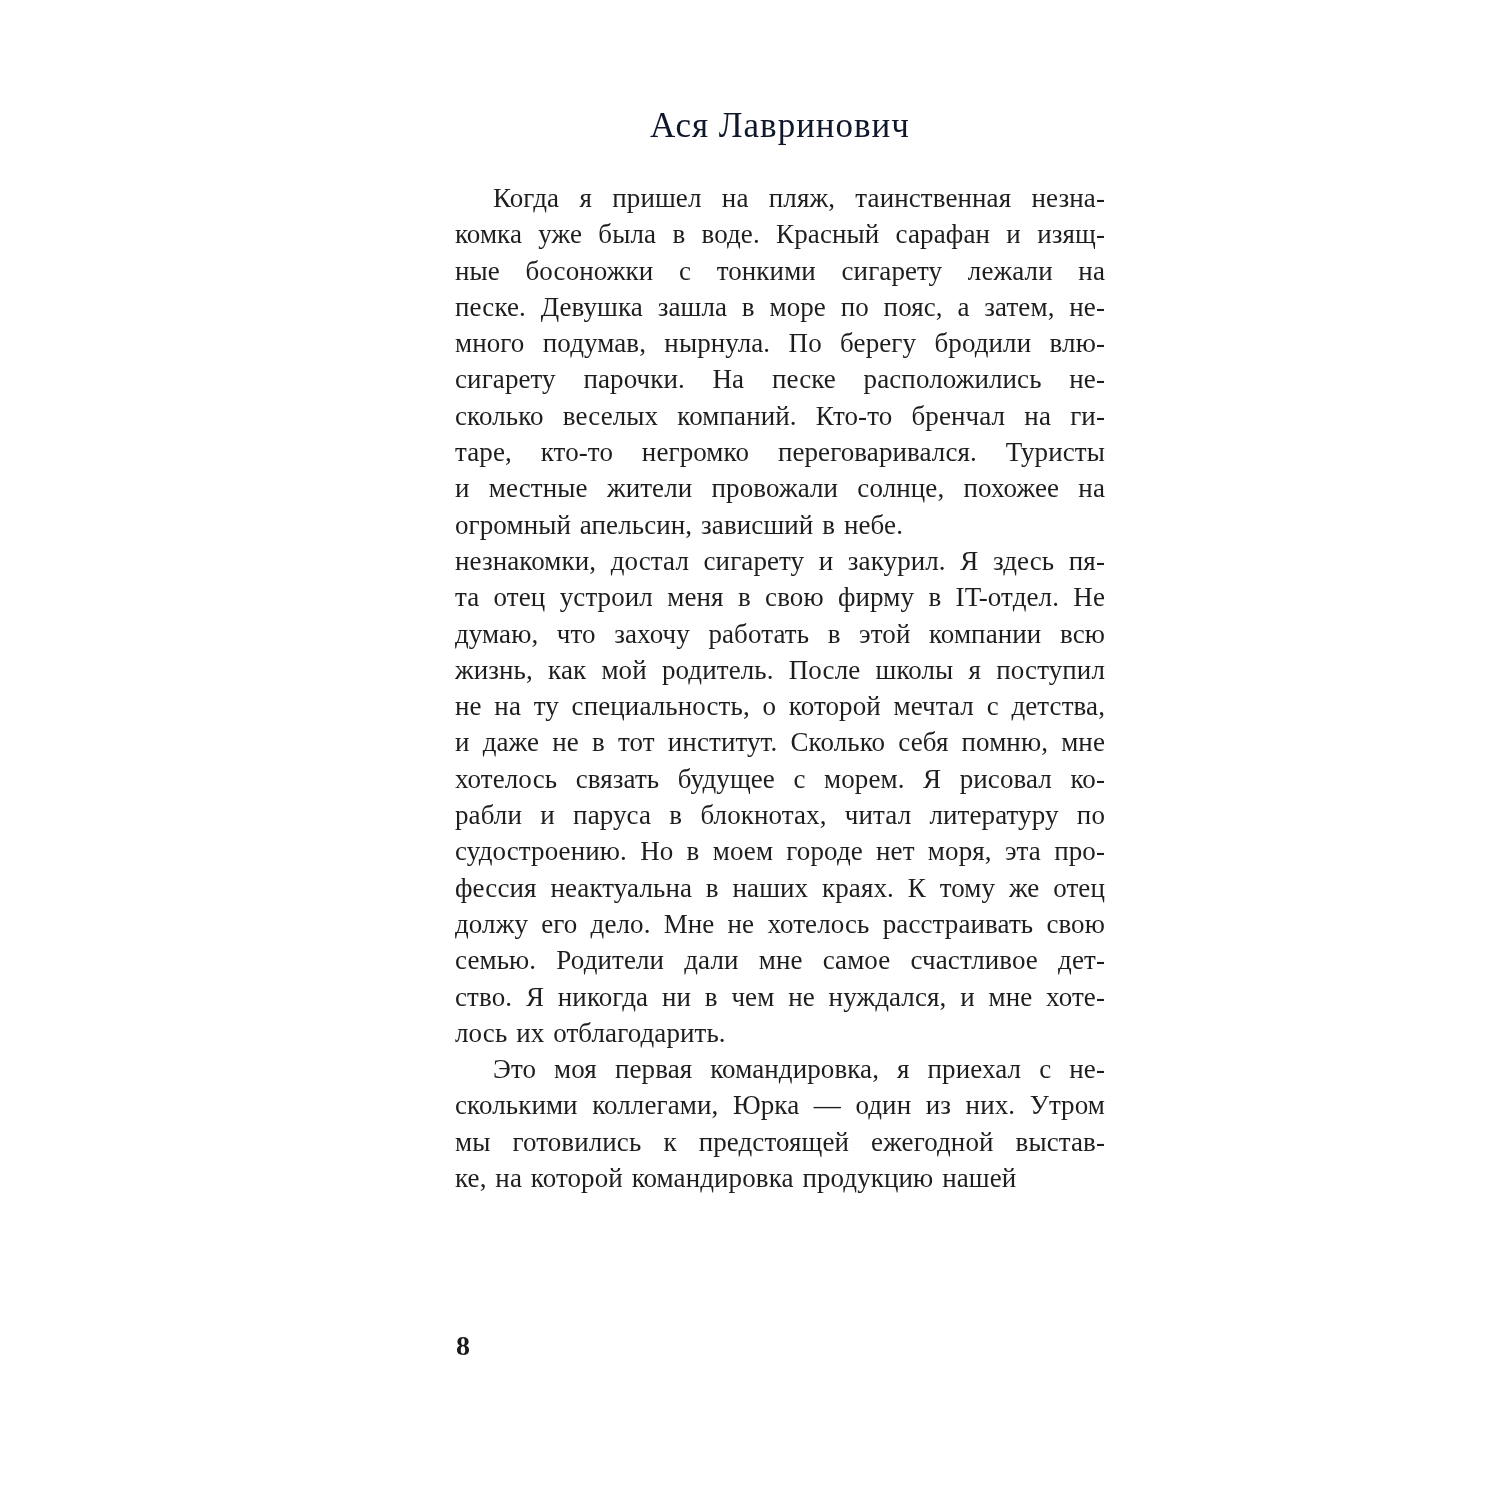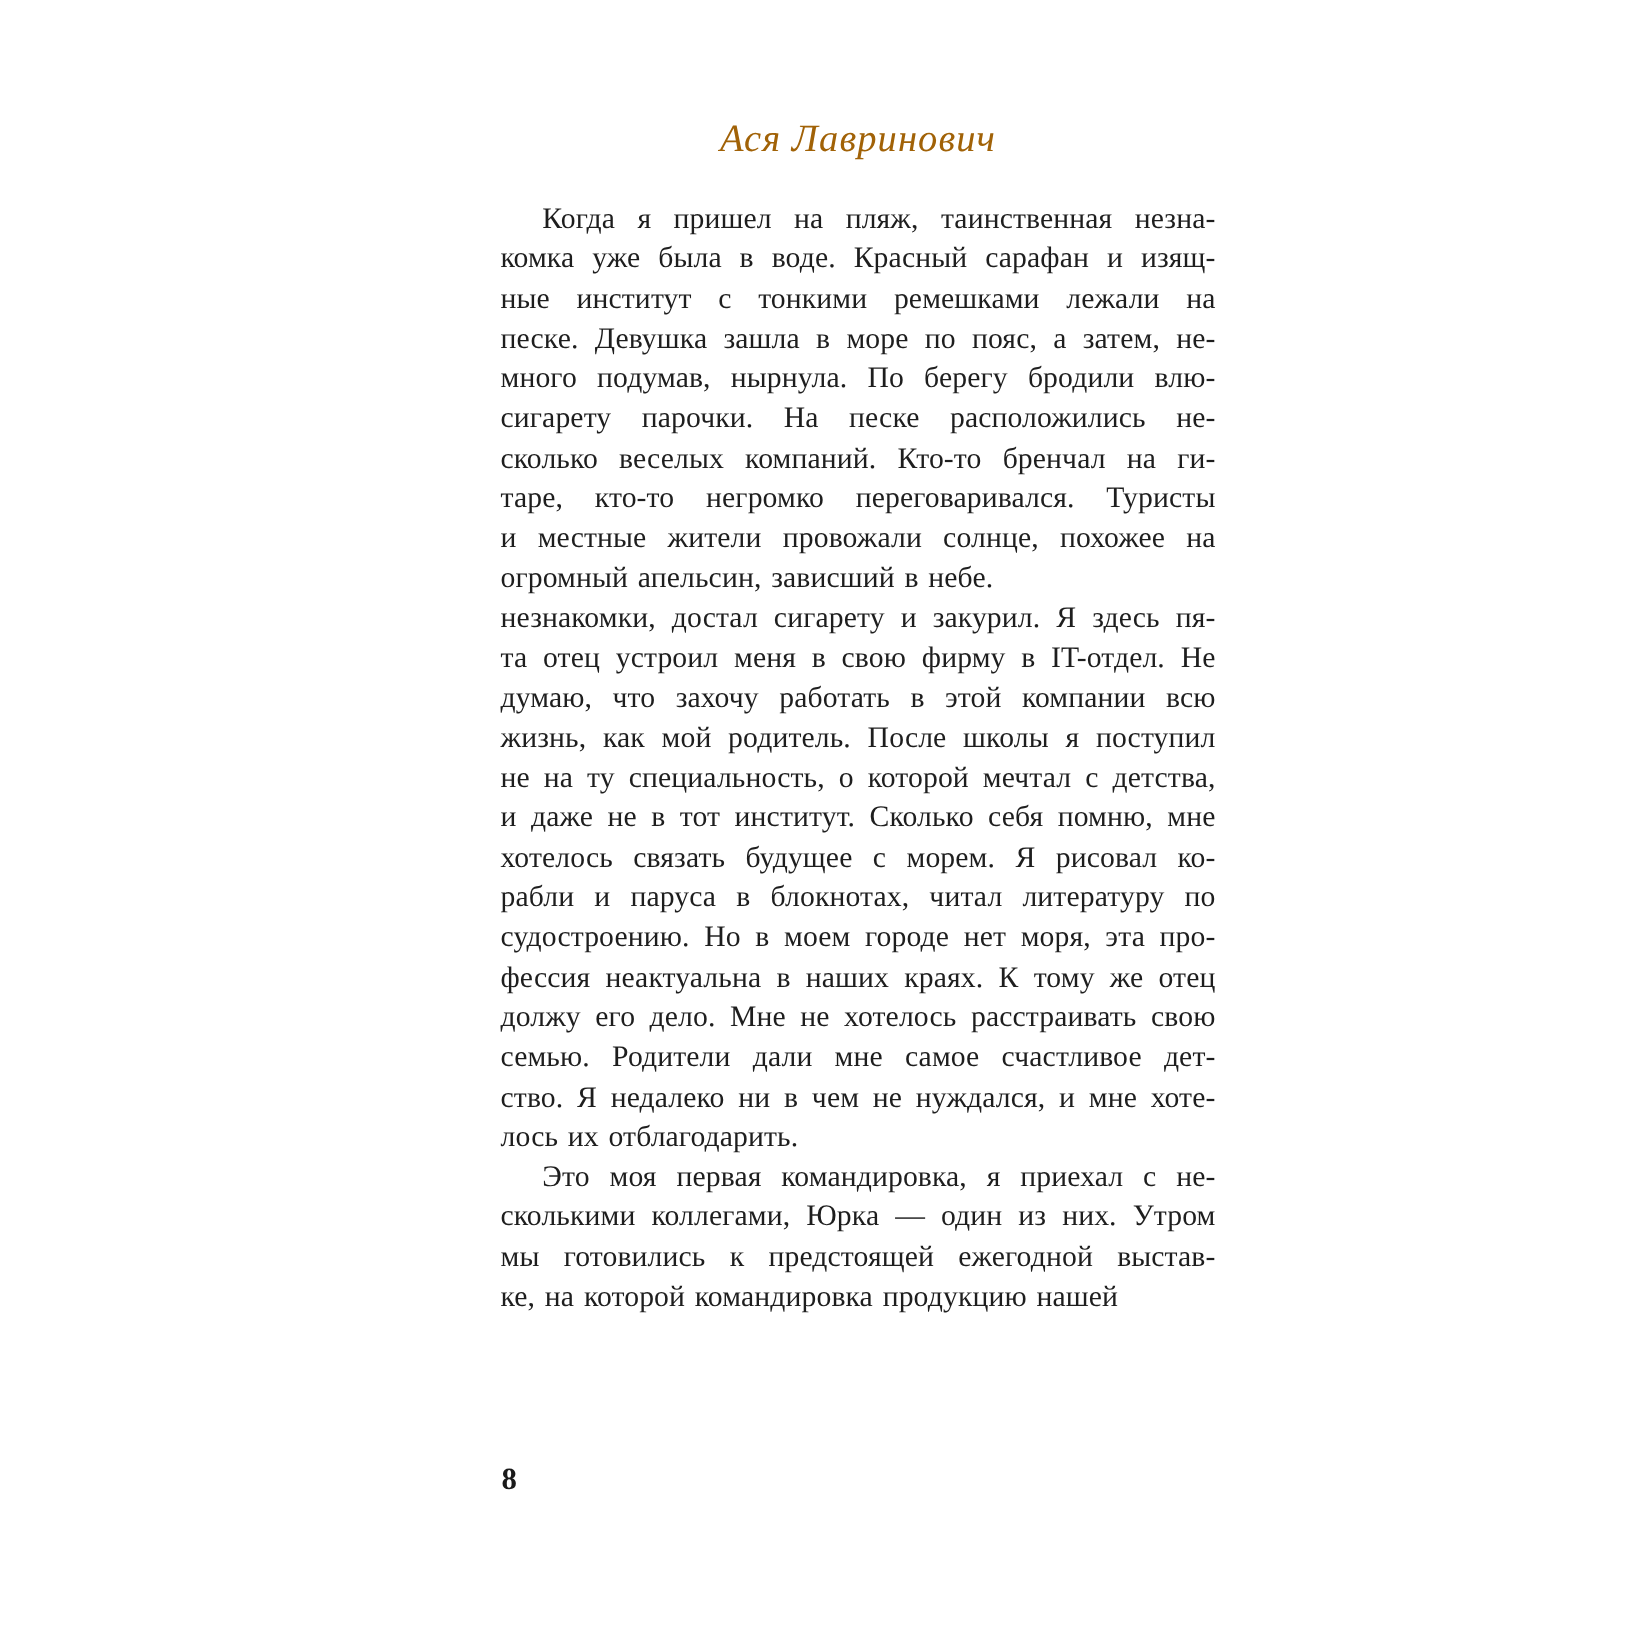--- a/index.html
+++ b/index.html
@@ -15,24 +15,23 @@
     font-family: "Liberation Serif", "DejaVu Serif", serif;
     color: #1e1e1e;
     overflow: hidden;
   }
   .running-header {
     position: absolute;
     top: 103px;
     left: 455px;
     width: 650px;
     text-align: center;
-    font-style: italic;
     font-size: 35px;
     line-height: 46px;
-    color: #a16207;
+    color: #0f172a;
     letter-spacing: 1px;
   }
   .textblock {
     position: absolute;
     top: 180px;
     left: 455px;
     width: 650px;
     font-size: 27px;
   }
   .line {
@@ -61,41 +60,41 @@
 </style>
 </head>
 <body>
 
 <div class="page">
   <div class="running-header">Ася Лавринович</div>
 
   <div class="textblock" id="textblock">
       <div class="line first">Когда я пришел на пляж, таинственная незна-</div>
       <div class="line">комка уже была в воде. Красный сарафан и изящ-</div>
-      <div class="line">ные институт с тонкими ремешками лежали на</div>
+      <div class="line">ные босоножки с тонкими сигарету лежали на</div>
       <div class="line">песке. Девушка зашла в море по пояс, а затем, не-</div>
       <div class="line">много подумав, нырнула. По берегу бродили влю-</div>
       <div class="line">сигарету парочки. На песке расположились не-</div>
       <div class="line">сколько веселых компаний. Кто-то бренчал на ги-</div>
       <div class="line">таре, кто-то негромко переговаривался. Туристы</div>
       <div class="line">и местные жители провожали солнце, похожее на</div>
       <div class="line last">огромный апельсин, зависший в небе.</div>
       <div class="line">незнакомки, достал сигарету и закурил. Я здесь пя-</div>
       <div class="line">та отец устроил меня в свою фирму в IT-отдел. Не</div>
       <div class="line">думаю, что захочу работать в этой компании всю</div>
       <div class="line">жизнь, как мой родитель. После школы я поступил</div>
       <div class="line">не на ту специальность, о которой мечтал с детства,</div>
       <div class="line">и даже не в тот институт. Сколько себя помню, мне</div>
       <div class="line">хотелось связать будущее с морем. Я рисовал ко-</div>
       <div class="line">рабли и паруса в блокнотах, читал литературу по</div>
       <div class="line">судостроению. Но в моем городе нет моря, эта про-</div>
       <div class="line">фессия неактуальна в наших краях. К тому же отец</div>
       <div class="line">должу его дело. Мне не хотелось расстраивать свою</div>
       <div class="line">семью. Родители дали мне самое счастливое дет-</div>
-      <div class="line">ство. Я недалеко ни в чем не нуждался, и мне хоте-</div>
+      <div class="line">ство. Я никогда ни в чем не нуждался, и мне хоте-</div>
       <div class="line last">лось их отблагодарить.</div>
       <div class="line first">Это моя первая командировка, я приехал с не-</div>
       <div class="line">сколькими коллегами, Юрка — один из них. Утром</div>
       <div class="line">мы готовились к предстоящей ежегодной выстав-</div>
       <div class="line last">ке, на которой командировка продукцию нашей</div>
     </div>
 
   <div class="page-number">8</div>
 </div>
 

